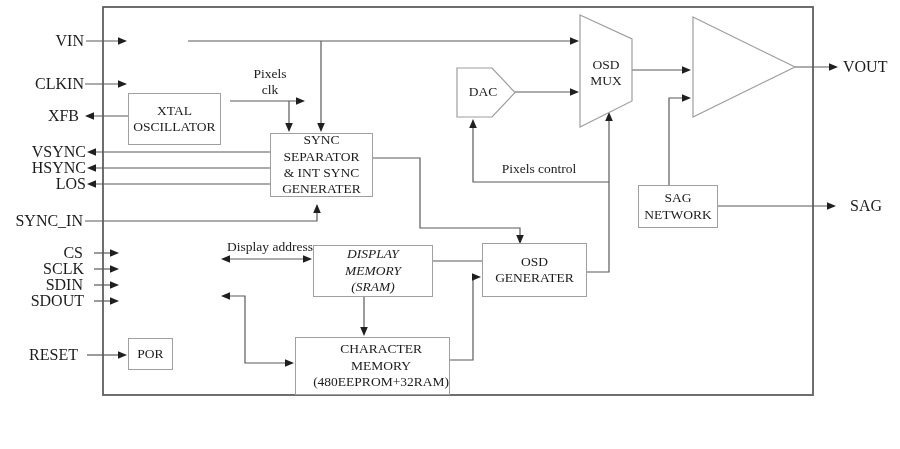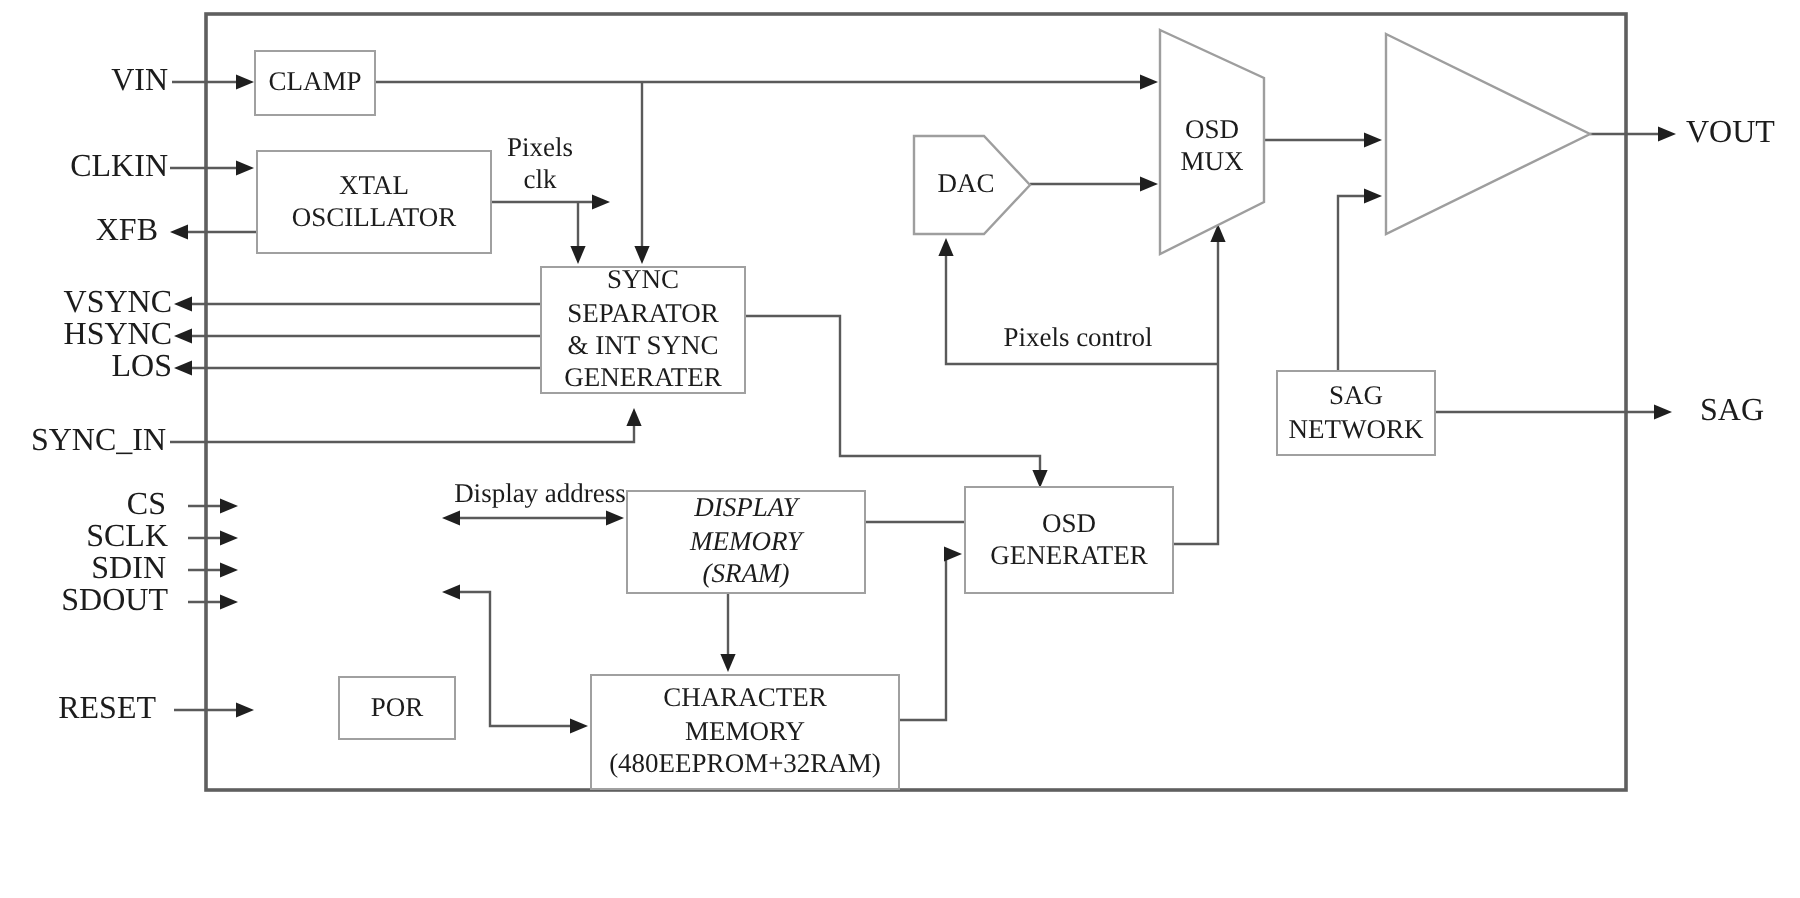--- a/index.html
+++ b/index.html
@@ -101,34 +101,33 @@
     <path class="ah" d="M481 277 L472 273.2 L472 280.8 Z"></path>
     <path class="ah" d="M364 336 L360.2 327 L367.8 327 Z"></path>
     <path class="ah" d="M221 296 L230 292.2 L230 299.8 Z"></path>
     <path class="ah" d="M294 363 L285 359.2 L285 366.8 Z"></path>
 
     <polygon class="shape" points="457,68 492,68 515,92.5 492,117 457,117"></polygon>
     <polygon class="shape" points="580,15 632,39 632,101 580,127"></polygon>
     <polygon class="shape" points="693,17 795,67 693,117"></polygon>
   </svg>
 
-  <div class="blk" style="left:127px;top:25px;width:61px;height:33px;"><span>CLAMP</span></div>
-  <div class="blk" style="left:128px;top:75px;width:118px;height:52px;"><span>XTAL
+  <div class="blk" style="left:128px;top:93px;width:93px;height:52px;"><span>XTAL
 OSCILLATOR</span></div>
   <div class="blk" style="left:270px;top:133px;width:103px;height:64px;"><span>SYNC
 SEPARATOR
 &amp; INT SYNC
 GENERATER</span></div>
-  <div class="blk" style="left:128px;top:338px;width:59px;height:32px;margin-left:41px;"><span>POR</span></div>
+  <div class="blk" style="left:128px;top:338px;width:45px;height:32px;"><span>POR</span></div>
   <div class="blk" style="left:313px;top:245px;width:120px;height:52px;font-style:italic;"><span>DISPLAY
 MEMORY
 (SRAM)</span></div>
   <div class="blk" style="left:482px;top:243px;width:105px;height:54px;"><span>OSD
 GENERATER</span></div>
-  <div class="blk" style="left:295px;top:337px;width:155px;height:58px;"><span>CHARACTER
+  <div class="blk" style="left:295px;top:337px;width:155px;height:58px;justify-content:flex-end;"><span>CHARACTER
 MEMORY
 (480EEPROM+32RAM)</span></div>
   <div class="blk" style="left:638px;top:185px;width:80px;height:43px;"><span>SAG
 NETWORK</span></div>
 
   <div class="shape-label" style="left:459px;top:82px;width:48px;height:20px;">DAC</div>
   <div class="shape-label" style="left:580px;top:55px;width:52px;height:36px;">OSD
 MUX</div>
 
   <div class="pin left" style="right:816px;top:32px;">VIN</div>

